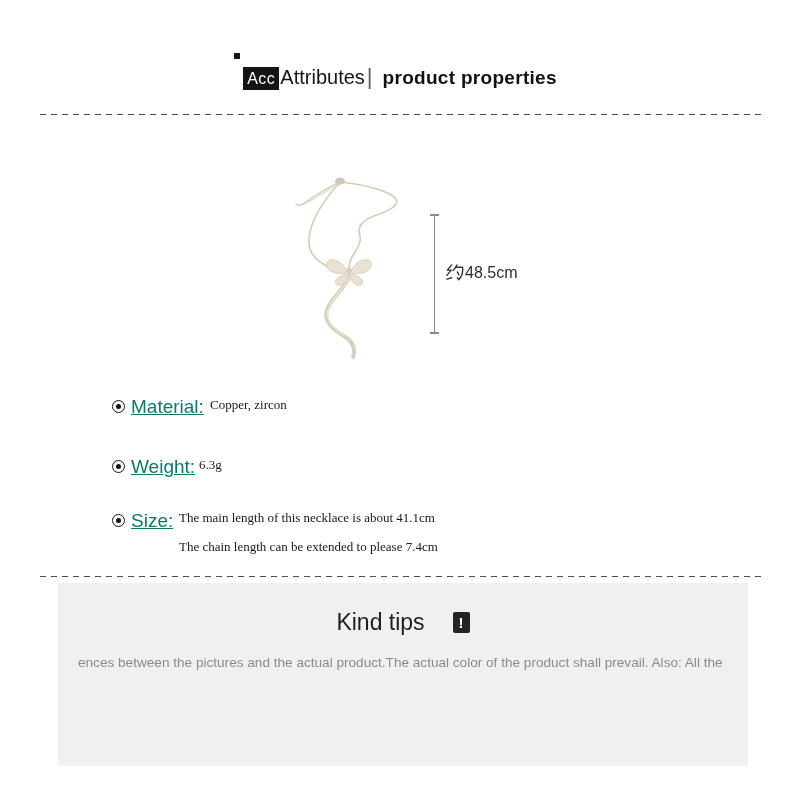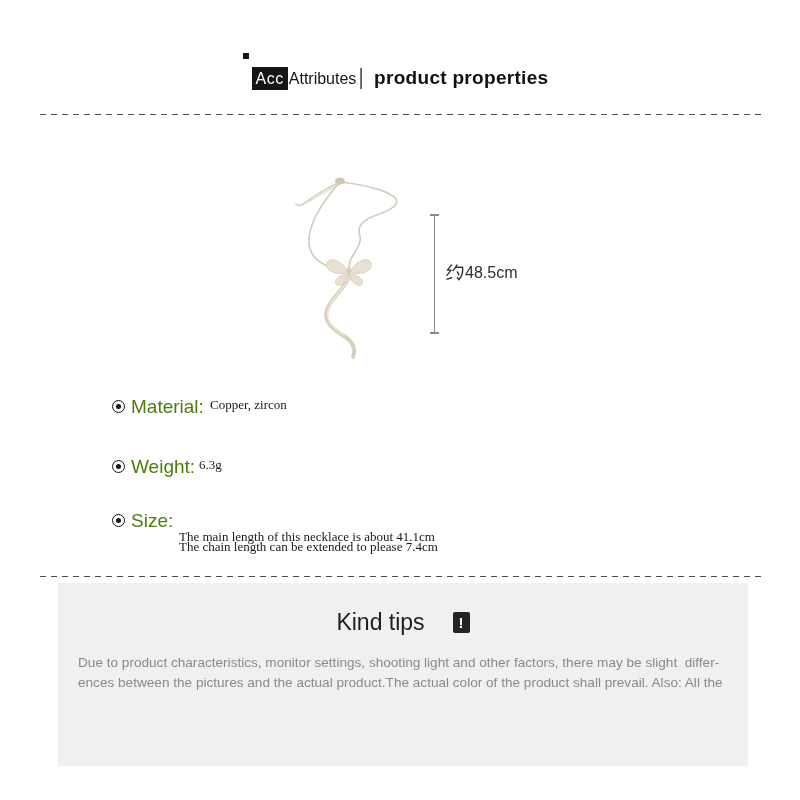--- a/index.html
+++ b/index.html
@@ -22,21 +22,21 @@
   .badge-wrap { position: relative; display: inline-block; }
   .mini-square {
     position: absolute; top: -14px; left: -9px;
     width: 6px; height: 6px; background: #151515;
   }
   .acc-badge {
     display: inline-block; background: #151515; color: #ffffff;
     font-size: 16px; line-height: 1; padding: 4px 4px 3px 4px;
     letter-spacing: 0.5px;
   }
-  .attributes-label { font-size: 16px; color: #161616; margin-left: 1px; }
+  .attributes-label { font-size: 20px; color: #161616; margin-left: 1px; }
   .header-sep { font-size: 22px; color: #5a5a5a; margin: 0 2px 0 2px; font-weight: 400; }
   .page-title { font-size: 19px; font-weight: 700; color: #111111; margin-left: 8px; letter-spacing: 0.3px; }
 
   
   .dashed {
     position: absolute; left: 40px; width: 726px; height: 1px;
     background: repeating-linear-gradient(90deg, #4c4c4c 0 6px, transparent 6px 11px);
   }
   .dashed.top { top: 114px; }
   .dashed.bottom { top: 576px; }
@@ -64,25 +64,25 @@
   .spec-row.size     { top: 510px; }
   .bullet {
     position: absolute; left: 112px; top: 4px;
     width: 13px; height: 13px; border: 1.5px solid #141414; border-radius: 50%;
   }
   .bullet::after {
     content: ""; position: absolute; left: 50%; top: 50%;
     width: 5px; height: 5px; margin: -2.5px 0 0 -2.5px;
     background: #141414; border-radius: 50%;
   }
-  .spec-label { position: absolute; left: 131px; top: 0; font-size: 19px; color: #4d7c0f; }
+  .spec-label { position: absolute; left: 131px; top: 0; font-size: 19px; color: #0f766e; text-decoration: underline; }
   .spec-value { position: absolute; top: 1px; font-size: 13px; color: #191919; white-space: pre; font-family: Liberation Serif, serif; }
   .spec-row.material .spec-value { left: 210px; }
   .spec-row.weight   .spec-value { left: 199px; }
-  .spec-row.size     .v1 { left: 179px; top: 0; margin-top: 19px; }
+  .spec-row.size     .v1 { left: 179px; top: 0; }
   .spec-row.size     .v2 { left: 179px; top: 29px; }
 
   
   .tips-box {
     position: absolute; left: 58px; top: 583px;
     width: 690px; height: 183px; background: #f0f0f0;
   }
   .tips-title-row {
     position: absolute; left: 0; right: 0; top: 26px;
     display: flex; justify-content: center; align-items: center;
@@ -180,16 +180,15 @@
 <div class="dashed bottom"></div>
 
 <div class="tips-box">
   <div class="tips-title-row">
     <span>Kind tips</span>
     <span class="excl-icon">
       <span>!</span>
     </span>
   </div>
   <div class="tips-lines">
-    <div>Due to product characteristics, monitor settings, shooting light and other factors, there may be slight  differ-</div>
     <div>ences between the pictures and the actual product.The actual color of the product shall prevail. Also: All the</div>
   </div>
 </div>
 
 </body></html>

